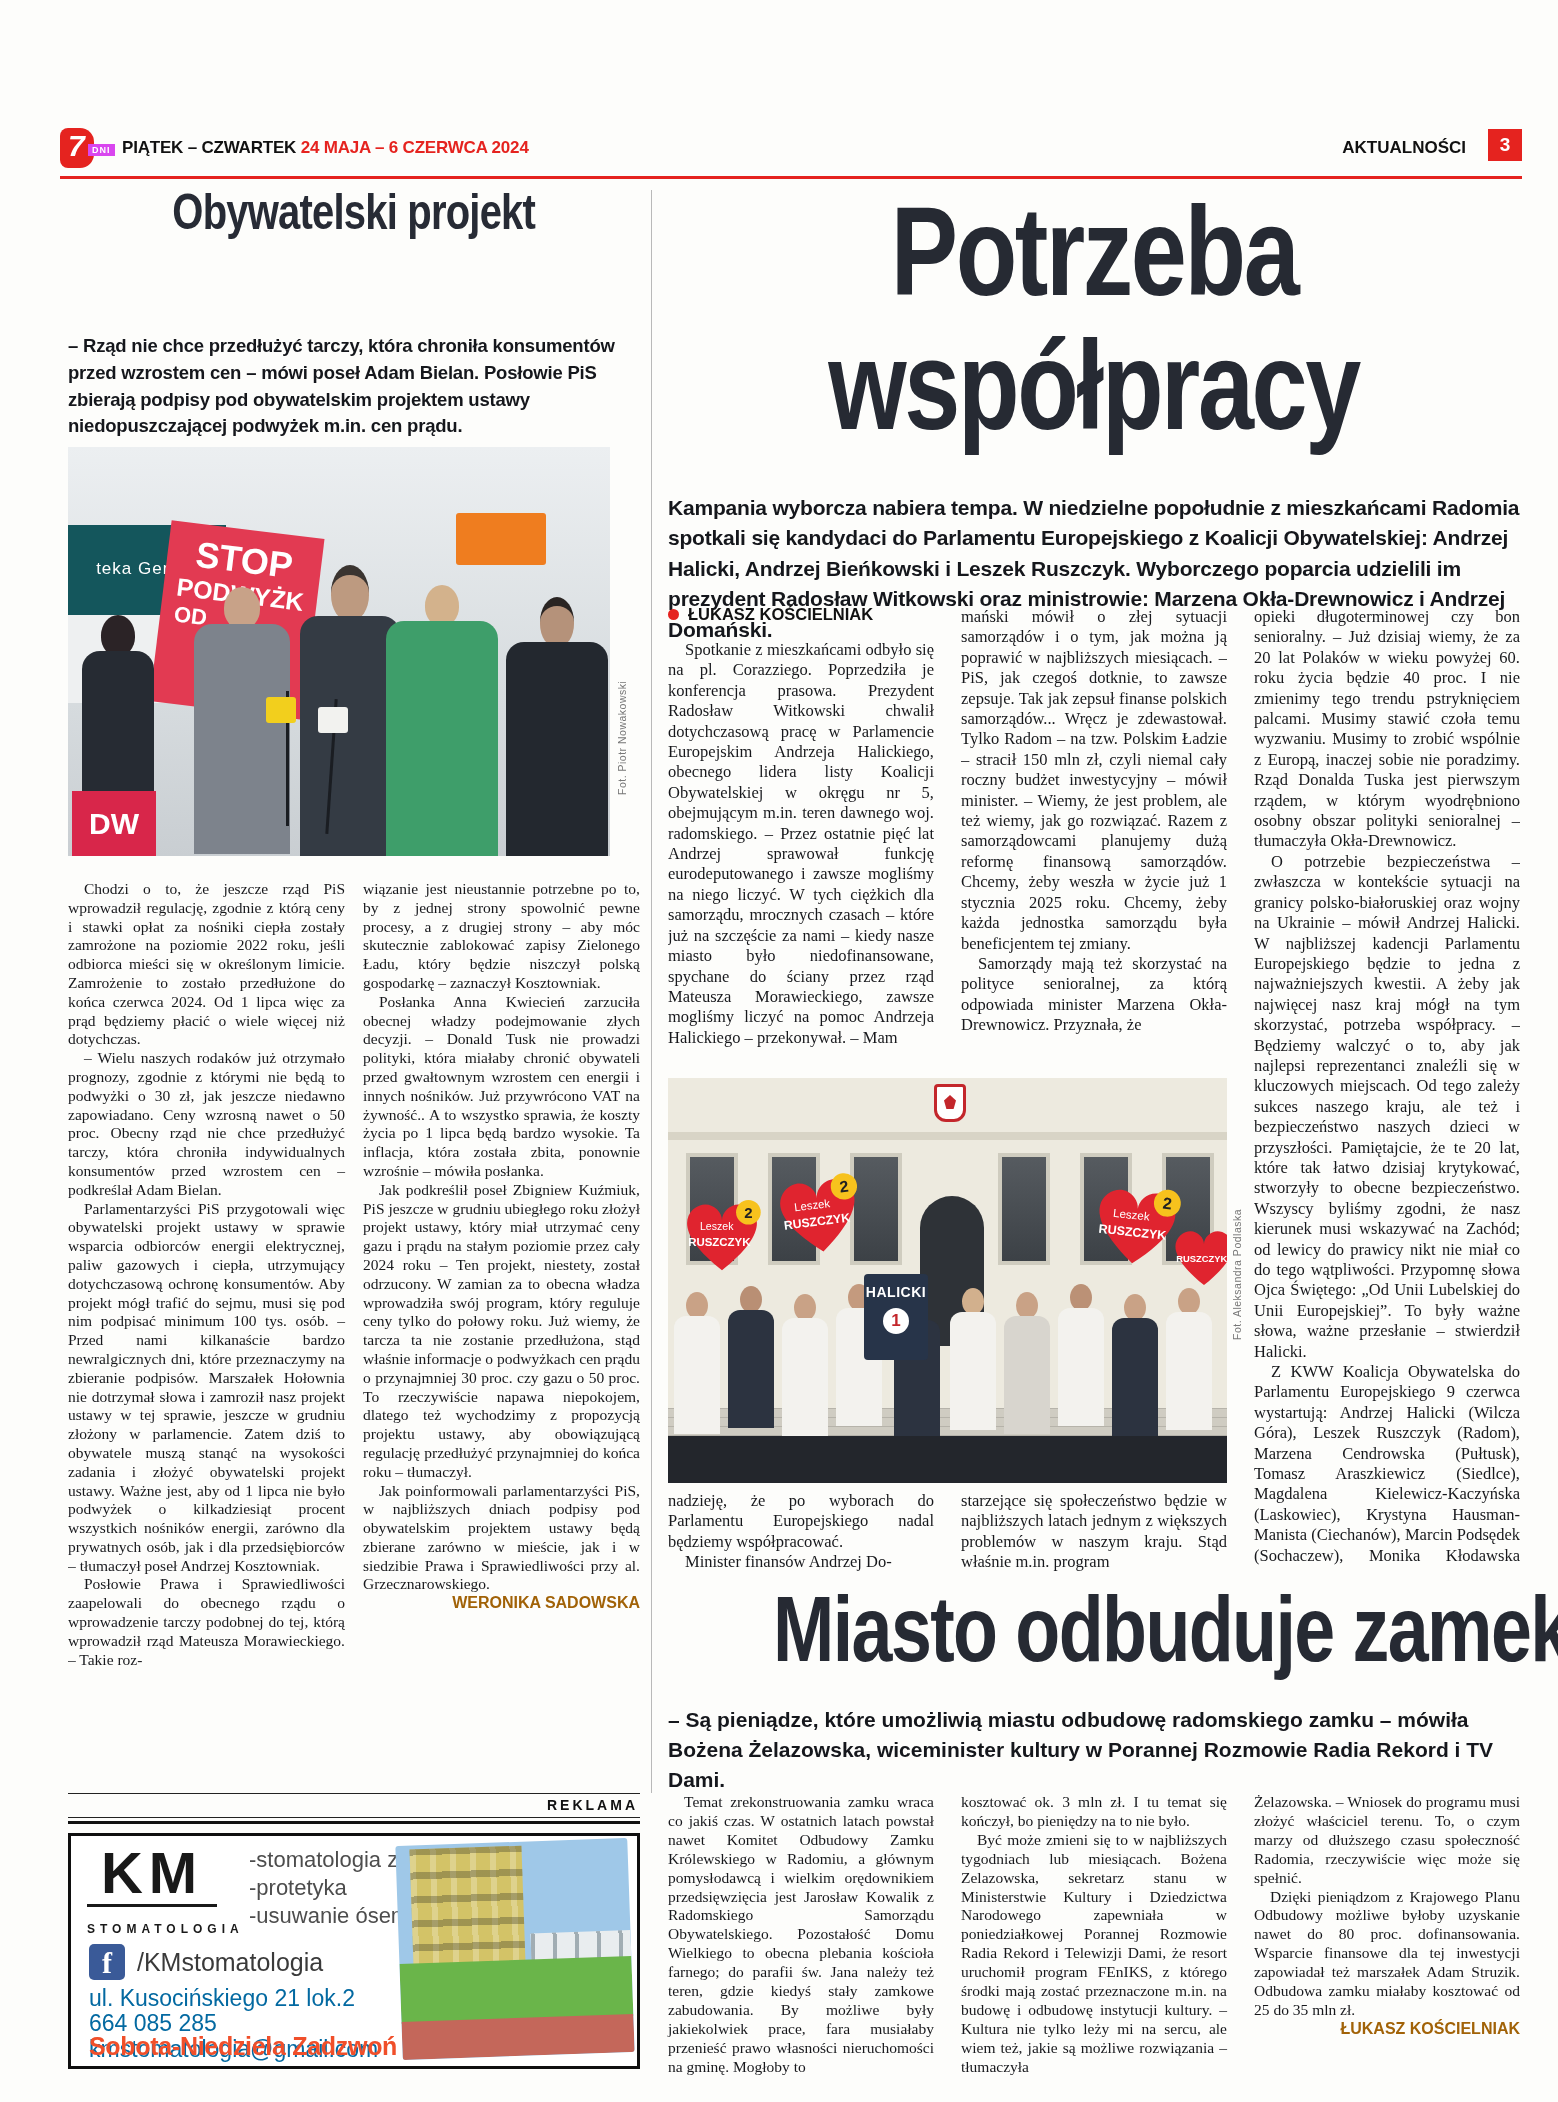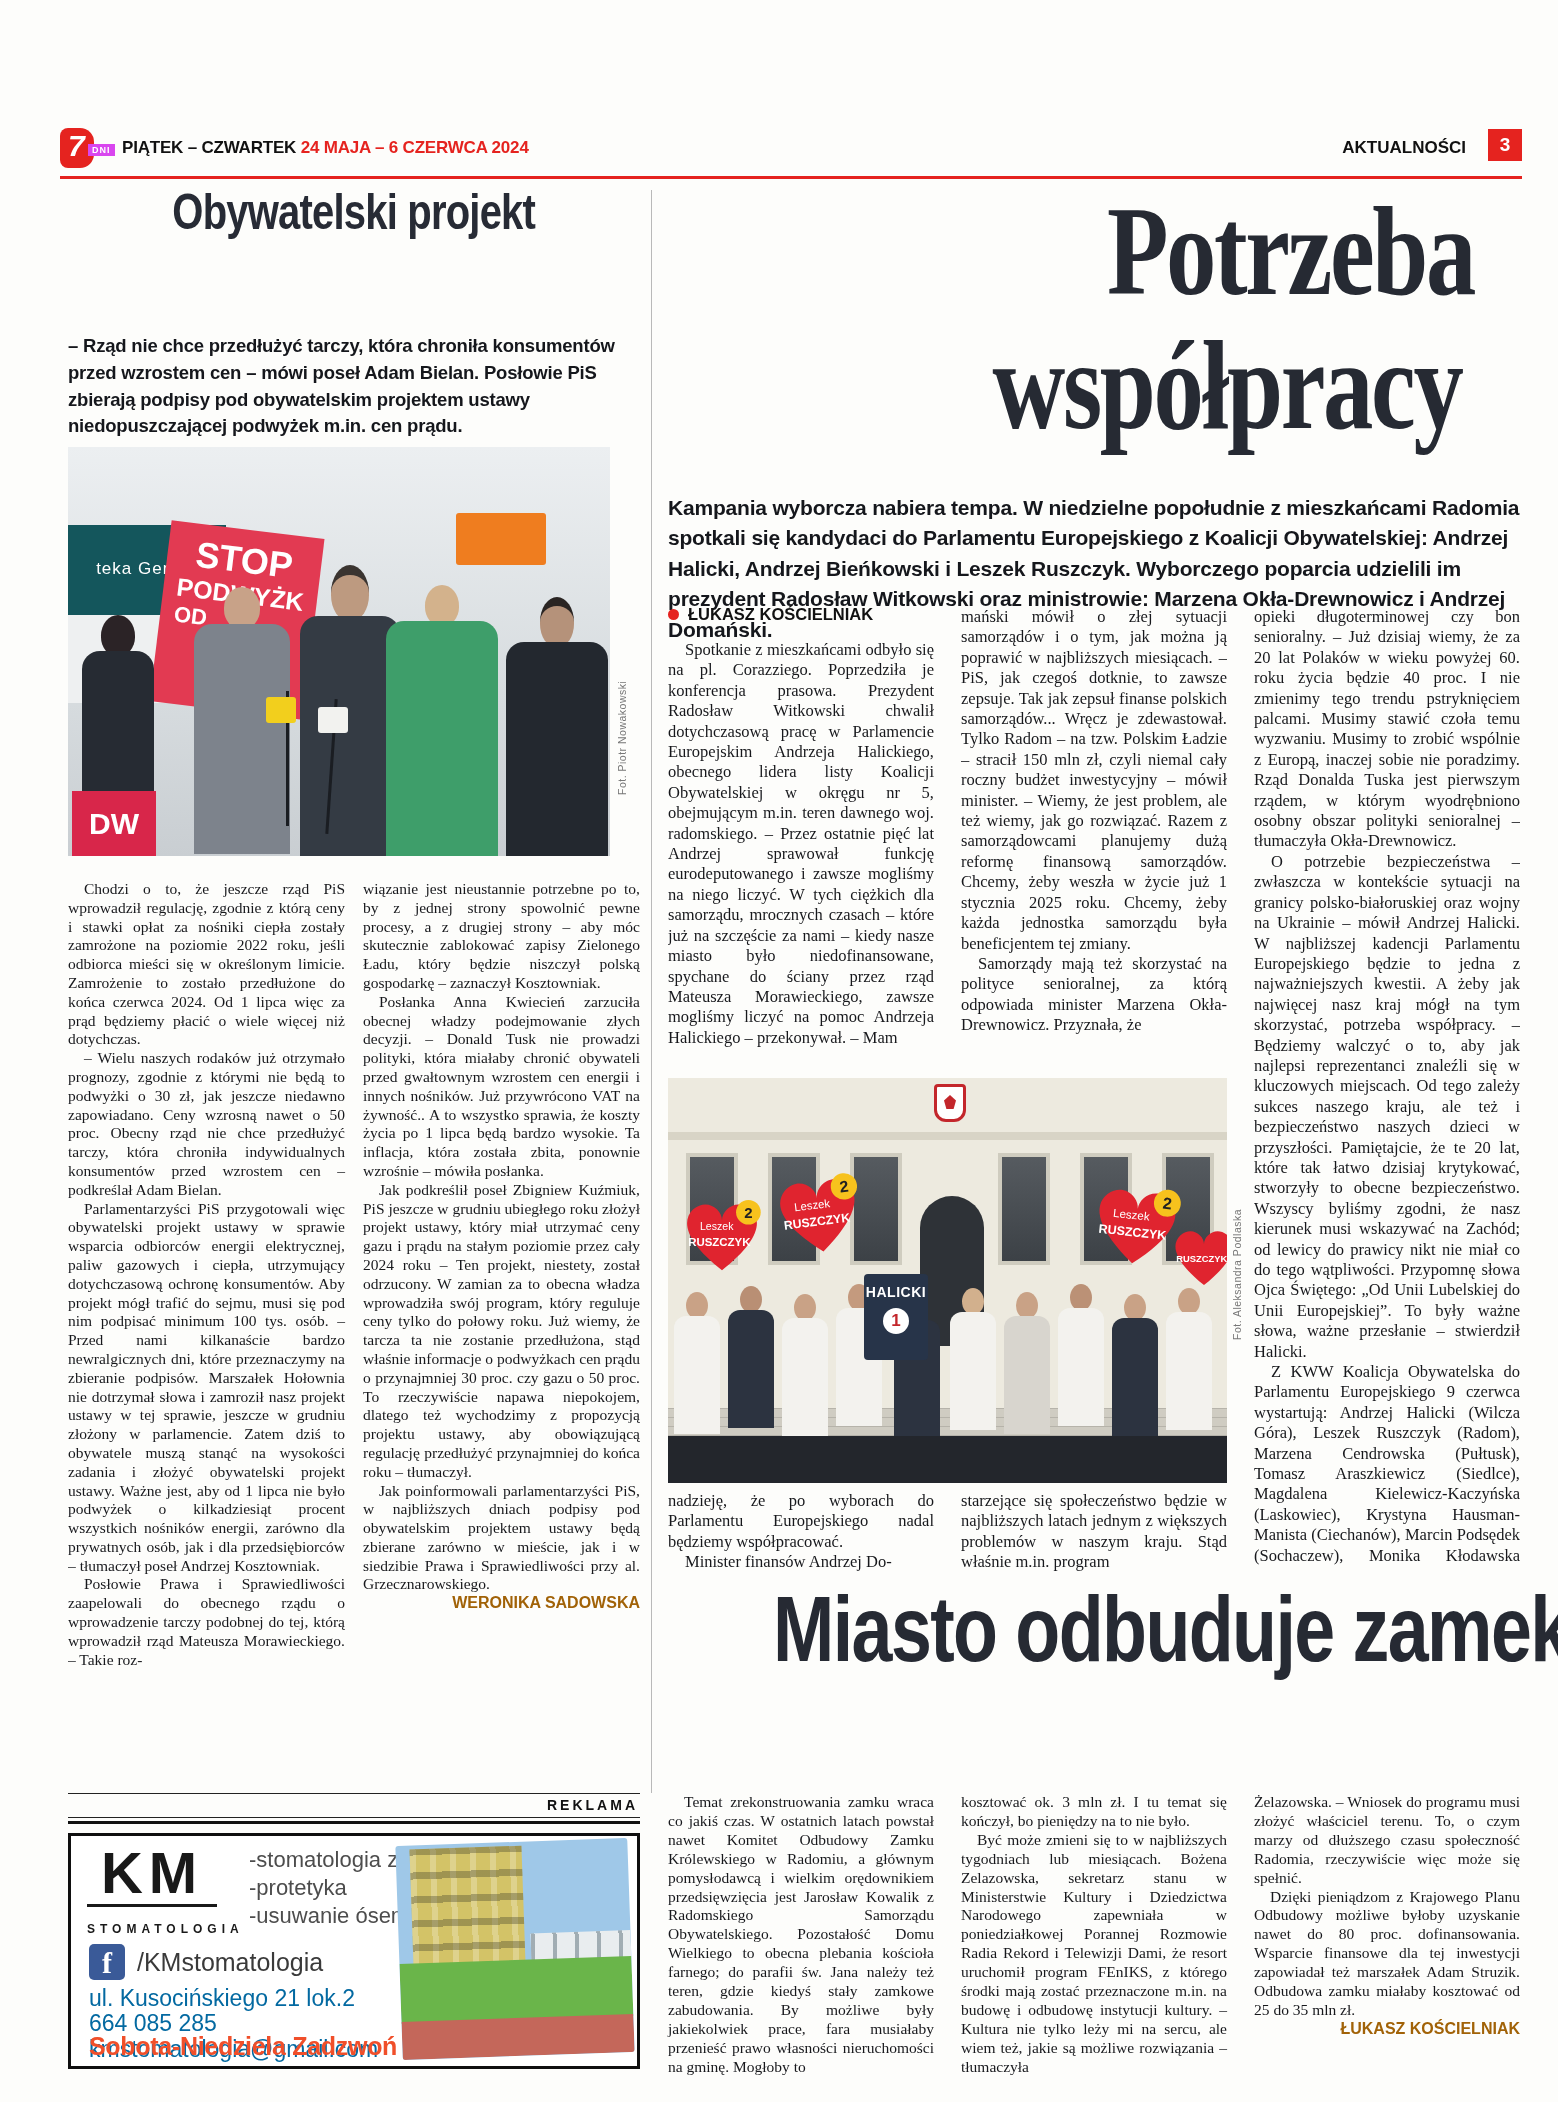--- a/index.html
+++ b/index.html
@@ -60,22 +60,22 @@
             overflow:hidden;background:#9fc8e8;border-radius:3px;}
   .ap-bldg{position:absolute;left:14px;top:4px;width:112px;height:150px;background:#d3c367;
            background-image:repeating-linear-gradient(0deg,rgba(60,60,40,.35) 0 7px,transparent 7px 24px),
            repeating-linear-gradient(90deg,rgba(255,255,255,.25) 0 6px,transparent 6px 20px);}
   .ap-shop{position:absolute;left:0;top:118px;width:100%;height:60px;background:#6ab54a;}
   .ap-shopw{position:absolute;right:0;top:92px;width:100px;height:86px;background:#e9edef;
             background-image:repeating-linear-gradient(90deg,rgba(90,110,120,.5) 0 4px,transparent 4px 22px);}
   .ap-ground{position:absolute;left:0;bottom:0;width:100%;height:38px;background:#c4675a;}
   
   .rsec{position:absolute;left:668px;top:185px;width:852px;height:1917px;}
-  .ma-title{position:absolute;left:0;top:0;width:852px;text-align:right;
-            font-family:Liberation Serif, serif;font-weight:bold;color:#262a33;
+  .ma-title{position:absolute;left:0;top:0;width:852px;text-align:center;
+            font-family:Liberation Sans, sans-serif;font-weight:bold;color:#262a33;
             font-size:126px;line-height:1.06;letter-spacing:-3px;}
   .ma-lead{position:absolute;left:0;top:308px;width:852px;font-family:"Liberation Sans",sans-serif;
            font-weight:bold;font-size:21px;line-height:1.45;color:#15171c;letter-spacing:-0.2px;}
   .ma-byline{position:absolute;left:0;top:420px;font-family:"Liberation Sans",sans-serif;
              font-weight:bold;font-size:16.5px;color:#111;}
   .dot{display:inline-block;width:11px;height:11px;border-radius:50%;background:#e5231f;margin-right:9px;}
   .mcol{position:absolute;width:266px;font-size:16.5px;line-height:20.4px;text-align:justify;color:#17181c;overflow:hidden;}
   .mcol p{margin:0;text-indent:17px;}
   .mcol p.cont{text-indent:0;}
   .ma-c1t{left:0;top:455px;height:424px;}
@@ -364,20 +364,21 @@
 
     <div class="mcol ma-c1b">
       <p class="cont">nadzieję, że po wyborach do Parlamentu Europejskiego nadal będziemy współpracować.</p>
       <p>Minister finansów Andrzej Do-</p>
     </div>
     <div class="mcol ma-c2b">
       <p class="cont">starzejące się społeczeństwo będzie w najbliższych latach jednym z większych problemów w naszym kraju. Stąd właśnie m.in. program</p>
     </div>
 
     <div class="ca-title"><span class="cx">Miasto odbuduje zamek?</span></div>
+    <div class="ca-lead">– Są pieniądze, które umożliwią miastu odbudowę radomskiego zamku – mówiła Bożena Żelazowska, wiceminister kultury w Porannej Rozmowie Radia Rekord i TV Dami.</div>
     <div class="ca-cols">
       <div class="ccol">
         <p>Temat zrekonstruowania zamku wraca co jakiś czas. W ostatnich latach powstał nawet Komitet Odbudowy Zamku Królewskiego w Radomiu, a głównym pomysłodawcą i wielkim orędownikiem przedsięwzięcia jest Jarosław Kowalik z Radomskiego Samorządu Obywatelskiego. Pozostałość Domu Wielkiego to obecna plebania kościoła farnego; do parafii św. Jana należy też teren, gdzie kiedyś stały zamkowe zabudowania. By możliwe były jakiekolwiek prace, fara musiałaby przenieść prawo własności nieruchomości na gminę. Mogłoby to</p>
       </div>
       <div class="ccol">
         <p class="cont">kosztować ok. 3 mln zł. I tu temat się kończył, bo pieniędzy na to nie było.</p>
         <p>Być może zmieni się to w najbliższych tygodniach lub miesiącach. Bożena Zelazowska, sekretarz stanu w Ministerstwie Kultury i Dziedzictwa Narodowego zapewniała w poniedziałkowej Porannej Rozmowie Radia Rekord i Telewizji Dami, że resort uruchomił program FEnIKS, z którego środki mają zostać przeznaczone m.in. na budowę i odbudowę instytucji kultury. – Kultura nie tylko leży mi na sercu, ale wiem też, jakie są możliwe rozwiązania – tłumaczyła</p>
       </div>
       <div class="ccol">
         <p class="cont">Żelazowska. – Wniosek do programu musi złożyć właściciel terenu. To, o czym marzy od dłuższego czasu społeczność Radomia, rzeczywiście więc może się spełnić.</p>

